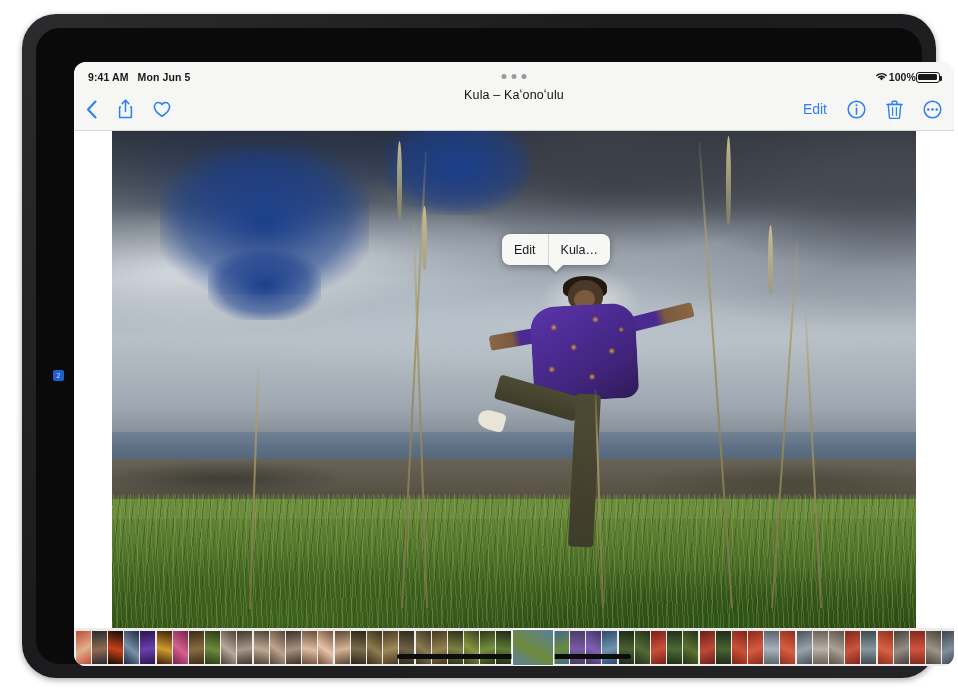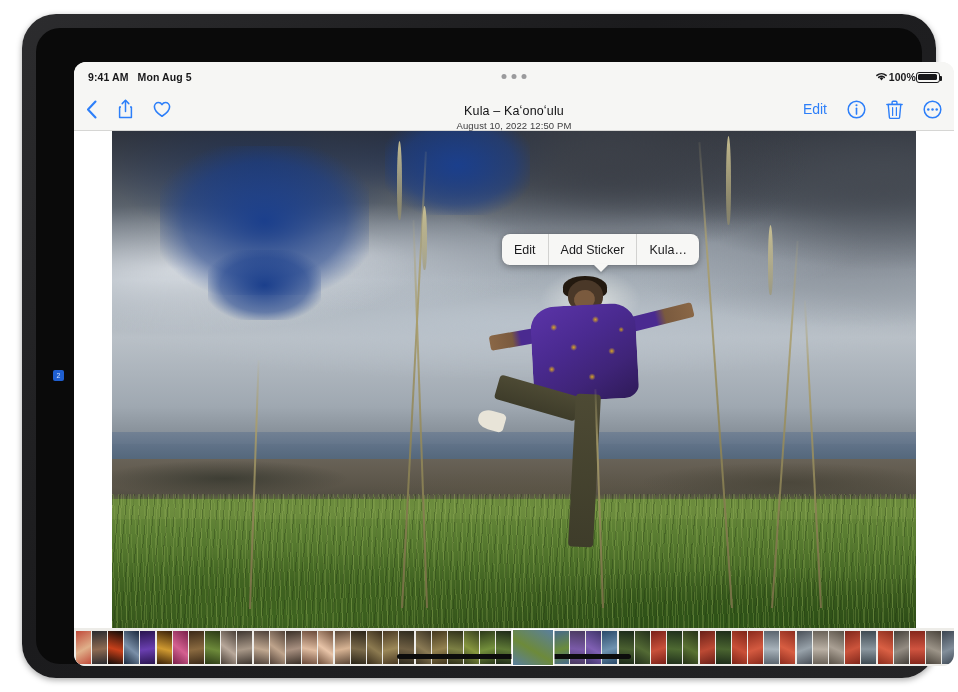--- a/index.html
+++ b/index.html
@@ -107,21 +107,21 @@
     color: #2d7ff9;
   }
   .nav-text-btn {
     font-size: 14px; color: #2d7ff9;
     font-family: "Liberation Sans", sans-serif;
     cursor: pointer; background: none; border: none;
   }
   #nav-title-block {
     position: absolute;
     left: 50%; transform: translateX(-50%);
-    top: 16px;
+    top: 0;
     text-align: center;
     width: 320px;
   }
   #nav-title {
     font-size: 12.5px; color: #111113;
     letter-spacing: .15px;
     line-height: 15px;
   }
   #nav-subtitle {
     font-size: 9.5px; color: #3c3c3e;
@@ -393,21 +393,21 @@
 <div id="device">
   <div id="bezel-inner">
 
     <div id="callout-marker">2</div>
 
     <div id="screen">
 
       <div id="status-bar">
         <div class="status-left">
           <span class="status-text">9:41 AM</span>
-          <span class="status-text">Mon Aug 5</span>
+          <span class="status-text">Mon Jun 5</span>
         </div>
         <div class="status-right">
           <span class="wifi-glyph">
             <svg width="15" height="11" viewBox="0 0 15 11">
               <path d="M7.5 9.6 L5.5 7.0 A3.3 3.3 0 0 1 9.5 7.0 Z" fill="#18181a"></path>
               <path d="M2.9 4.4 A7.2 7.2 0 0 1 12.1 4.4" stroke="#18181a" stroke-width="1.5" fill="none" stroke-linecap="round"></path>
               <path d="M4.6 6.4 A4.8 4.8 0 0 1 10.4 6.4" stroke="#18181a" stroke-width="1.4" fill="none" stroke-linecap="round"></path>
             </svg>
           </span>
           <span class="status-text">100%</span>
@@ -439,21 +439,20 @@
           </button>
           <button class="nav-btn">
             <svg width="18" height="17" viewBox="0 0 18 17">
               <path d="M9 15.2 C9 15.2 1.4 10.6 1.4 5.8 C1.4 3.3 3.3 1.5 5.5 1.5 C7 1.5 8.3 2.4 9 3.6 C9.7 2.4 11 1.5 12.5 1.5 C14.7 1.5 16.6 3.3 16.6 5.8 C16.6 10.6 9 15.2 9 15.2 Z" stroke="#2d7ff9" stroke-width="1.6" fill="none" stroke-linejoin="round"></path>
             </svg>
           </button>
         </div>
 
         <div id="nav-title-block">
           <div id="nav-title">Kula – Kaʻonoʻulu</div>
-          <div id="nav-subtitle">August 10, 2022  12:50 PM</div>
         </div>
 
         <div class="nav-right">
           <button class="nav-text-btn">Edit</button>
           <button class="nav-btn">
             <svg width="19" height="19" viewBox="0 0 19 19">
               <circle cx="9.5" cy="9.5" r="8.3" stroke="#2d7ff9" stroke-width="1.5" fill="none"></circle>
               <circle cx="9.5" cy="5.2" r="1.05" fill="#2d7ff9"></circle>
               <path d="M9.5 8.2 V14.1" stroke="#2d7ff9" stroke-width="1.6" stroke-linecap="round"></path>
             </svg>
@@ -514,21 +513,20 @@
           <div class="stalk" style="left:77%; top:2%;  height:94%; transform:rotate(-4deg);"></div>
           <div class="stalk-head" style="left:76.4%; top:1%; height:18%;"></div>
           <div class="stalk" style="left:82%; top:22%; height:74%; transform:rotate(4deg);"></div>
           <div class="stalk-head" style="left:81.6%; top:19%; height:14%;"></div>
           <div class="stalk" style="left:88%; top:34%; height:62%; transform:rotate(-3deg);"></div>
           <div class="stalk" style="left:17%; top:46%; height:50%; transform:rotate(2deg);"></div>
           <div class="stalk" style="left:61%; top:52%; height:44%; transform:rotate(-2deg);"></div>
 
           <div id="context-menu">
             <div class="menu-item">Edit</div>
-            <div class="menu-item">Add Sticker</div>
             <div class="menu-item">Kula…</div>
             <div id="menu-caret"></div>
           </div>
 
         </div>
       </div>
 
       <div id="filmstrip">
           <div class="thumb" style="background: linear-gradient(150deg, rgb(192, 74, 58) 0%, rgb(224, 176, 138) 55%, rgb(192, 74, 58) 100%);"></div>
           <div class="thumb" style="background: linear-gradient(173deg, rgb(43, 43, 47) 0%, rgb(141, 106, 82) 55%, rgb(43, 43, 47) 100%);"></div>

